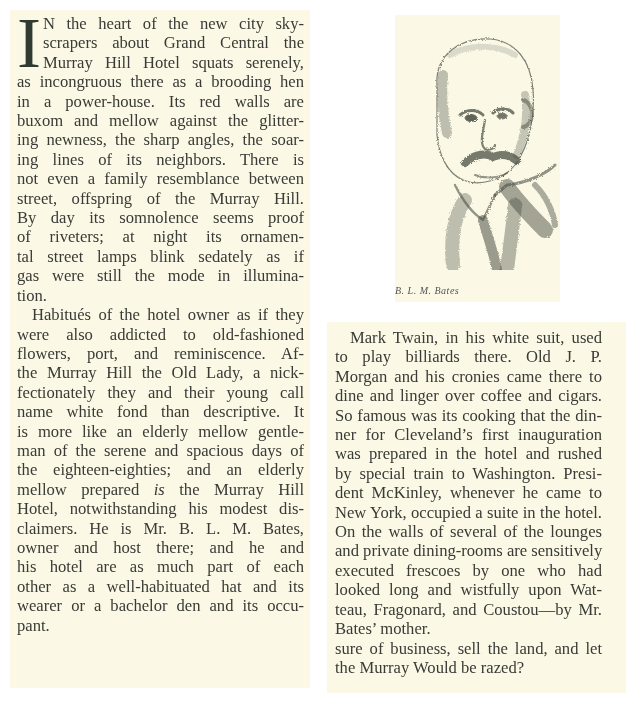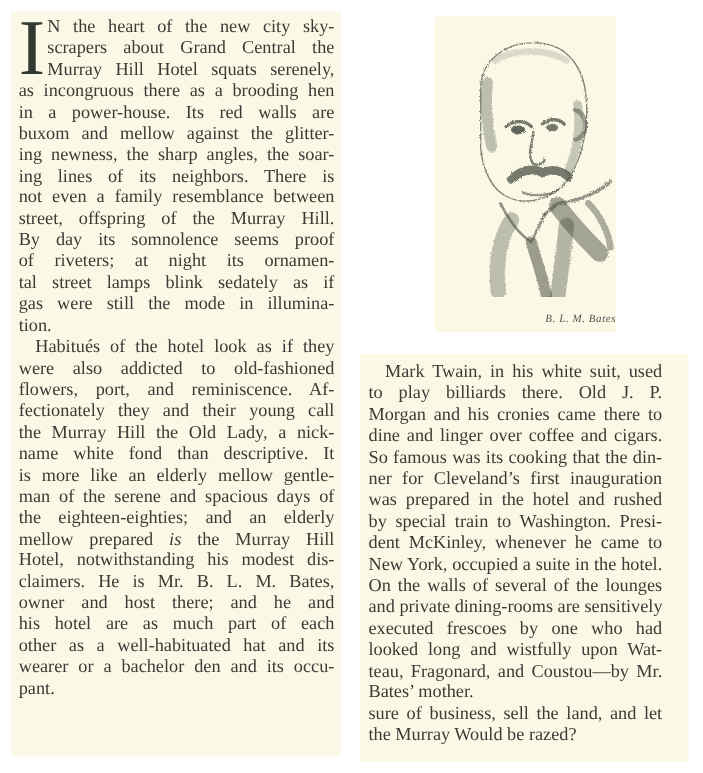--- a/index.html
+++ b/index.html
@@ -12,21 +12,21 @@
   .txt { font-family: "Liberation Serif", serif; font-size: 16.6px; line-height: 19.4px;
          text-align: justify; margin: 0; }
   .line { display: block; text-align: justify; text-align-last: justify; white-space: nowrap; }
   .line.last { text-align-last: left; }
   .indent { padding-left: 15px; }
   .dropcap-wrap { position: relative; }
   .dropcap { position: absolute; left: 0; top: 1px; font-size: 72px; line-height: 56px;
              font-family: "Liberation Serif", serif; color: #2f3a30; }
   .capline { padding-left: 26px; }
   .portrait { position: absolute; left: 0; top: 0; width: 165px; height: 255px; }
-  .caption { position: absolute; left: 0; right: 0; top: 270px; text-align: right;
+  .caption { position: absolute; left: 0; right: 0; top: 270px; text-align: left;
              font-family: "Liberation Serif", serif; font-style: italic; font-size: 10px;
              color: #555; letter-spacing: 0.5px; }
 </style>
 </head>
 <body>
 
 <div class="panel" id="left-panel">
   <div class="txt">
     <div class="dropcap-wrap">
       <span class="dropcap">I</span>
@@ -41,25 +41,25 @@
     <span class="line">ing lines of its neighbors.   There is</span>
     <span class="line">not even a family resemblance between</span>
     <span class="line">street, offspring of the Murray Hill.</span>
     <span class="line">By day its somnolence seems proof</span>
     <span class="line">of riveters; at night its ornamen-</span>
     <span class="line">tal street lamps blink sedately as if</span>
     <span class="line">gas were still the mode in illumina-</span>
     <span class="line last">tion.</span>
   </div>
   <div class="txt">
-    <span class="line indent">Habitués of the hotel look as if they</span>
+    <span class="line indent">Habitués of the hotel owner as if they</span>
     <span class="line">were also addicted to old-fashioned</span>
     <span class="line">flowers, port, and reminiscence.  Af-</span>
+    <span class="line">the Murray Hill the Old Lady, a nick-</span>
     <span class="line">fectionately they and their young call</span>
-    <span class="line">the Murray Hill the Old Lady, a nick-</span>
     <span class="line">name white fond than descriptive.  It</span>
     <span class="line">is more like an elderly mellow gentle-</span>
     <span class="line">man of the serene and spacious days of</span>
     <span class="line">the eighteen-eighties; and an elderly</span>
     <span class="line"><span>mellow prepared </span><em>is</em><span> the Murray Hill</span></span>
     <span class="line">Hotel, notwithstanding his modest dis-</span>
     <span class="line">claimers.   He is Mr. B. L. M. Bates,</span>
     <span class="line">owner and host there; and he and</span>
     <span class="line">his hotel are as much part of each</span>
     <span class="line">other as a well-habituated hat and its</span>

